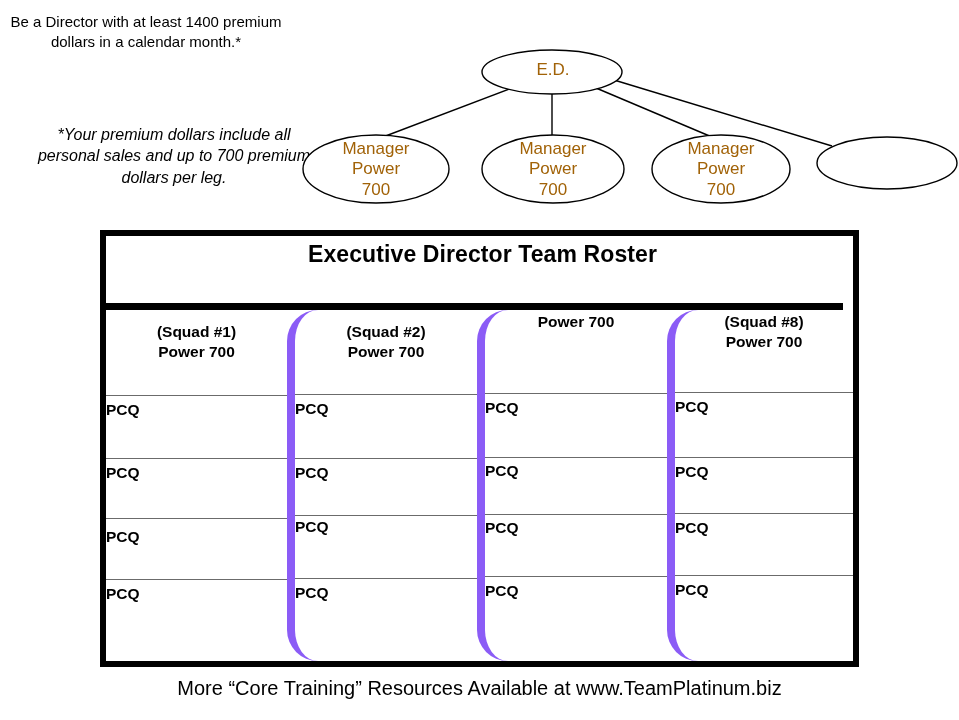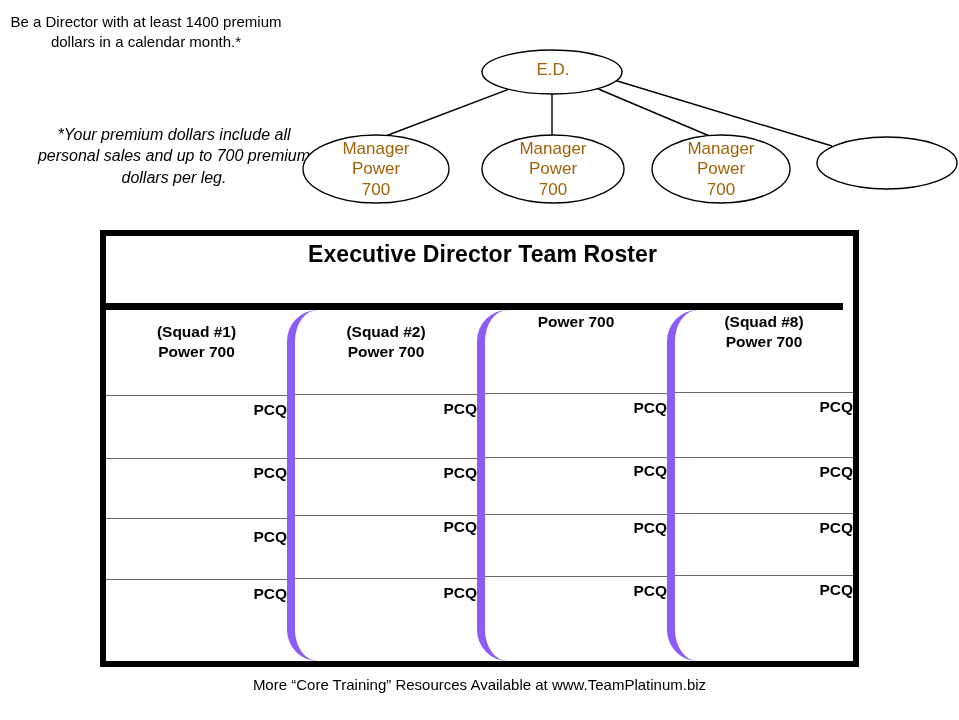--- a/index.html
+++ b/index.html
@@ -148,21 +148,21 @@
 
   .pcq-row {
     position: absolute;
     left: 0; right: 0;
     border-top: 1.4px solid #6b6b6b;
     box-sizing: border-box;
   }
   .pcq-row .pcq {
     font-size: 15.5px;
     font-weight: bold;
-    text-align: right;
+    text-align: left;
     padding-top: 5px;
   }
   
   .col-1 .r0 { top: 85px; height: 63px; }
   .col-1 .r1 { top: 148px; height: 60px; }
   .col-1 .r2 { top: 208px; height: 61px; }
   .col-1 .r3 { top: 269px; height: 64px; }
 
   .col-2 .r0 { top: 84px; height: 64px; }
   .col-2 .r1 { top: 148px; height: 57px; }
@@ -184,21 +184,21 @@
   .col-1 .r2 .pcq { padding-top: 9px; }
   .col-2 .r2 .pcq { padding-top: 2px; }
 
   
   #footer {
     position: absolute;
     left: 0;
     top: 676px;
     width: 959px;
     text-align: center;
-    font-size: 15px;
+    font-size: 20px;
     line-height: 1.2;
   }
 </style>
 </head>
 <body>
 
 <div id="page">
 
   <div id="req-block">
     <div id="req-body">Be a Director with at least 1400 premium dollars in a calendar month.*</div>

